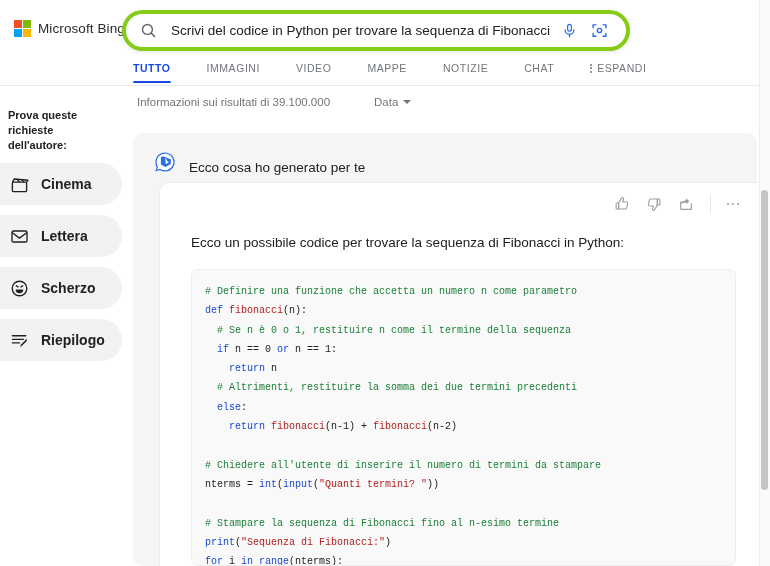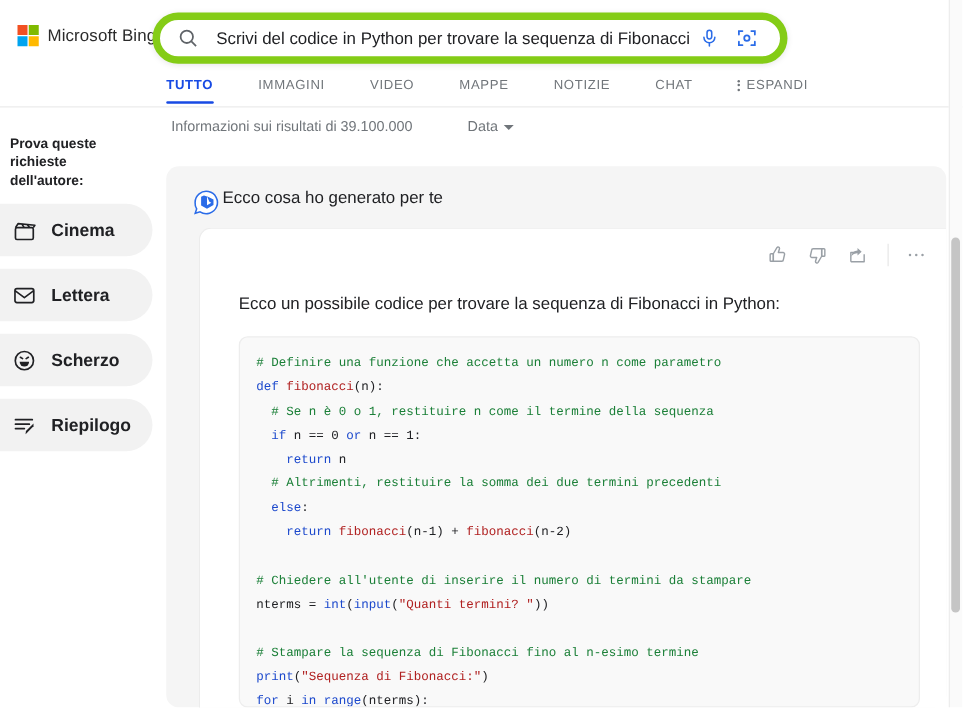--- a/index.html
+++ b/index.html
@@ -27,21 +27,21 @@
     gap: 1.5px;
   }
   .ms-squares span { display: block; }
   .ms-logo-text {
     font-size: 13.5px; color: #2b2b2b; letter-spacing: .1px; white-space: nowrap;
   }
 
   .searchbox {
     position: absolute; left: 122px; top: 10px;
     width: 508px; height: 41px;
-    border: 6px solid #84cc16;
+    border: 4px solid #84cc16;
     border-radius: 21px;
     background: #fff;
     box-shadow: 0 1px 5px rgba(0,0,0,.10);
     display: flex; align-items: center;
   }
   .search-icon { margin-left: 14px; display: flex; color: #5f6368; }
   .search-input {
     flex: 1; border: none; outline: none; background: transparent;
     font-family: "Liberation Sans", sans-serif;
     font-size: 13.5px; color: #202124;
@@ -104,21 +104,21 @@
   .sb-ico { width: 20px; height: 20px; display: flex; align-items: center; justify-content: center; color: #202124; }
 
   
   .answer-card {
     position: absolute; left: 133px; top: 133px;
     width: 624px; height: 433px;
     background: #f5f5f5;
     border-radius: 10px;
   }
   .card-head {
-    display: flex; align-items: flex-start; 
+    display: flex; align-items: flex-end; gap: 11px;
     padding: 17px 0 0 20px;
   }
   .bing-bubble { width: 25px; height: 25px; }
   .card-head-text { font-size: 13.5px; color: #202124; }
 
   .inner-card {
     position: absolute; left: 26px; top: 49px;
     width: 598px; height: 500px;
     background: #ffffff;
     border-radius: 10px 0 0 0;

